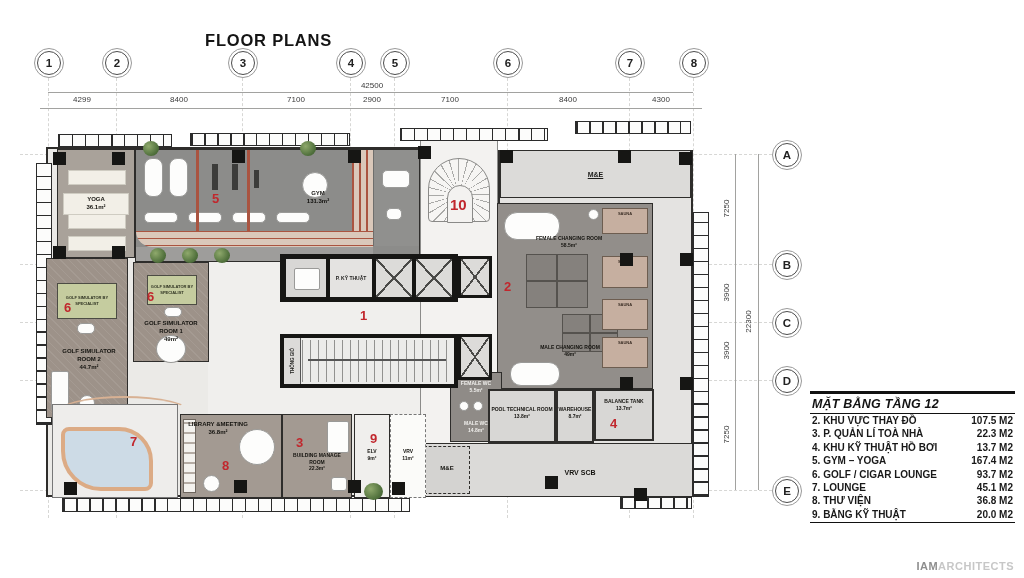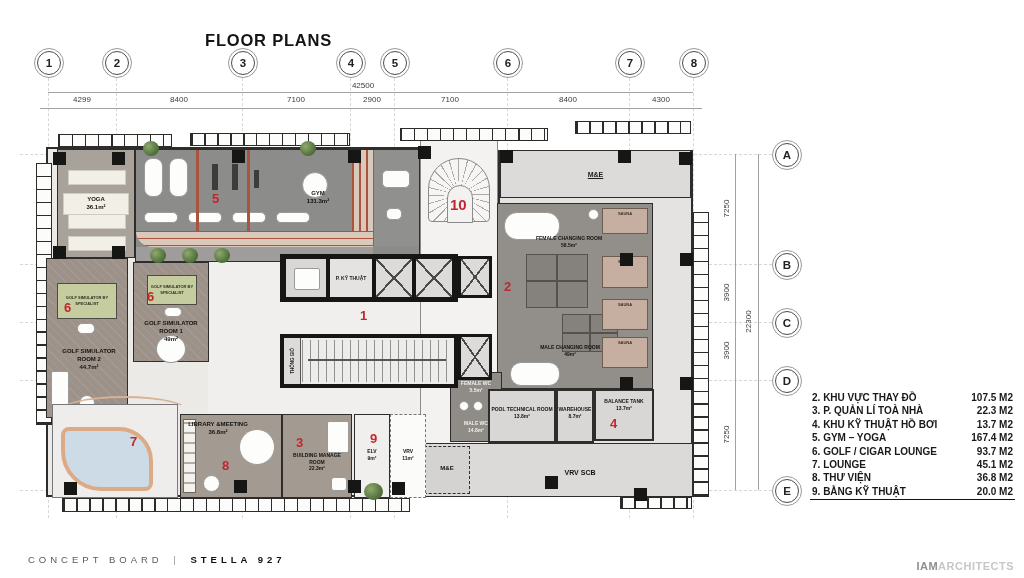--- a/index.html
+++ b/index.html
@@ -86,21 +86,21 @@
   <div class="circle" style="left:105px;top:51px">2</div>
   <div class="circle" style="left:231px;top:51px">3</div>
   <div class="circle" style="left:339px;top:51px">4</div>
   <div class="circle" style="left:383px;top:51px">5</div>
   <div class="circle" style="left:496px;top:51px">6</div>
   <div class="circle" style="left:618px;top:51px">7</div>
   <div class="circle" style="left:682px;top:51px">8</div>
 
   <div class="dl-h" style="left:48px;top:92px;width:645px"></div>
   <div class="dl-h" style="left:40px;top:108px;width:662px"></div>
-  <div class="dimtxt" style="left:341px;top:81px">42500</div>
+  <div class="dimtxt" style="left:350px;top:81px">42500</div>
   <div class="dimtxt" style="left:60px;top:95px">4299</div>
   <div class="dimtxt" style="left:157px;top:95px">8400</div>
   <div class="dimtxt" style="left:274px;top:95px">7100</div>
   <div class="dimtxt" style="left:350px;top:95px">2900</div>
   <div class="dimtxt" style="left:428px;top:95px">7100</div>
   <div class="dimtxt" style="left:546px;top:95px">8400</div>
   <div class="dimtxt" style="left:639px;top:95px">4300</div>
 
   <div class="circle" style="left:775px;top:143px">A</div>
   <div class="circle" style="left:775px;top:253px">B</div>
@@ -348,20 +348,21 @@
   <div class="marker" style="left:610px;top:416px">4</div>
   <div class="marker" style="left:212px;top:191px">5</div>
   <div class="marker" style="left:64px;top:300px">6</div>
   <div class="marker" style="left:147px;top:289px">6</div>
   <div class="marker" style="left:130px;top:434px">7</div>
   <div class="marker" style="left:222px;top:458px">8</div>
   <div class="marker" style="left:370px;top:431px">9</div>
   <div class="marker" style="left:450px;top:196px;font-size:15px">10</div>
 
   <div class="legend">
+    <div class="lt">MẶT BẰNG TẦNG 12</div>
     <div class="row">
         <span><span>2.</span> <span>KHU VỰC THAY ĐỒ</span></span>
         <span>107.5 M2</span>
       </div>
     <div class="row">
         <span><span>3.</span> <span>P. QUẢN LÍ TOÀ NHÀ</span></span>
         <span>22.3 M2</span>
       </div>
     <div class="row">
         <span><span>4.</span> <span>KHU KỸ THUẬT HỒ BƠI</span></span>
@@ -383,22 +384,17 @@
         <span><span>8.</span> <span>THƯ VIỆN</span></span>
         <span>36.8 M2</span>
       </div>
     <div class="row">
         <span><span>9.</span> <span>BẰNG KỸ THUẬT</span></span>
         <span>20.0 M2</span>
       </div>
     <div class="bb"></div>
   </div>
 
-  <div class="footer">
-    <span>CONCEPT BOARD</span>
-    <span style="margin:0 4px;color:#999">|</span>
-    <b>STELLA 927</b>
-  </div>
   <div class="brand">
     <span>IAM</span><i>ARCHITECTS</i>
   </div>
 
 </div>
 
 </body></html>

